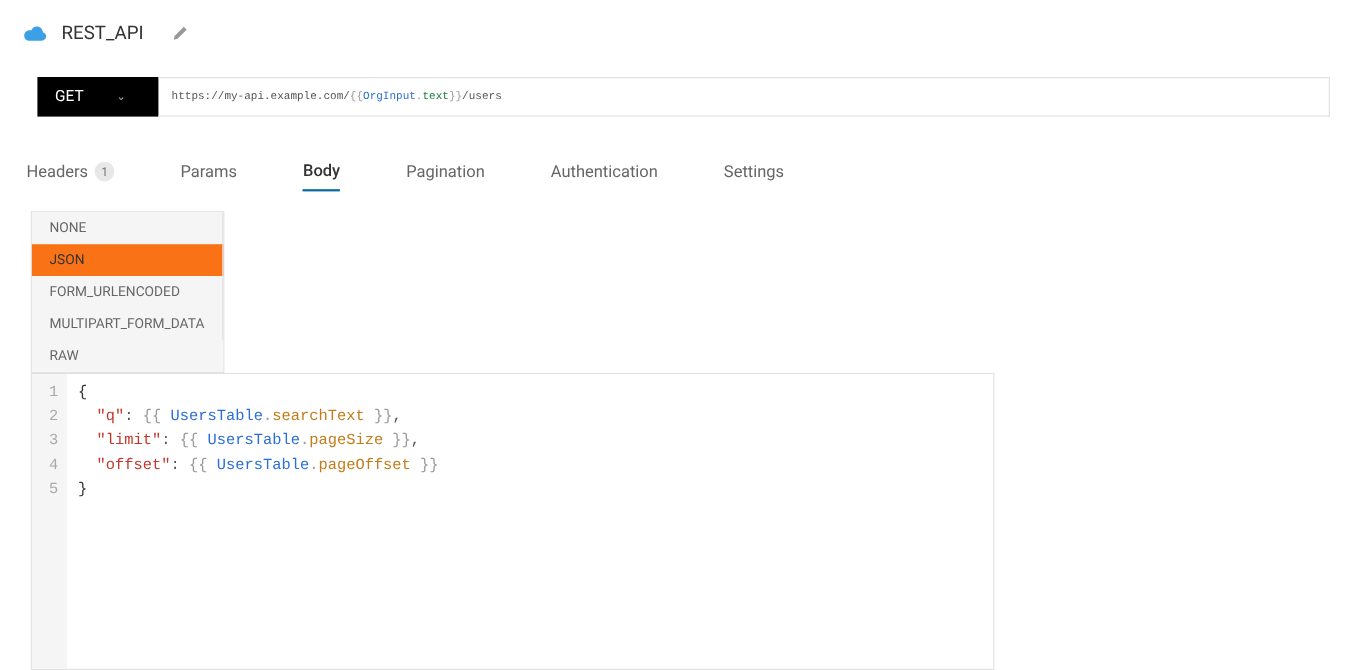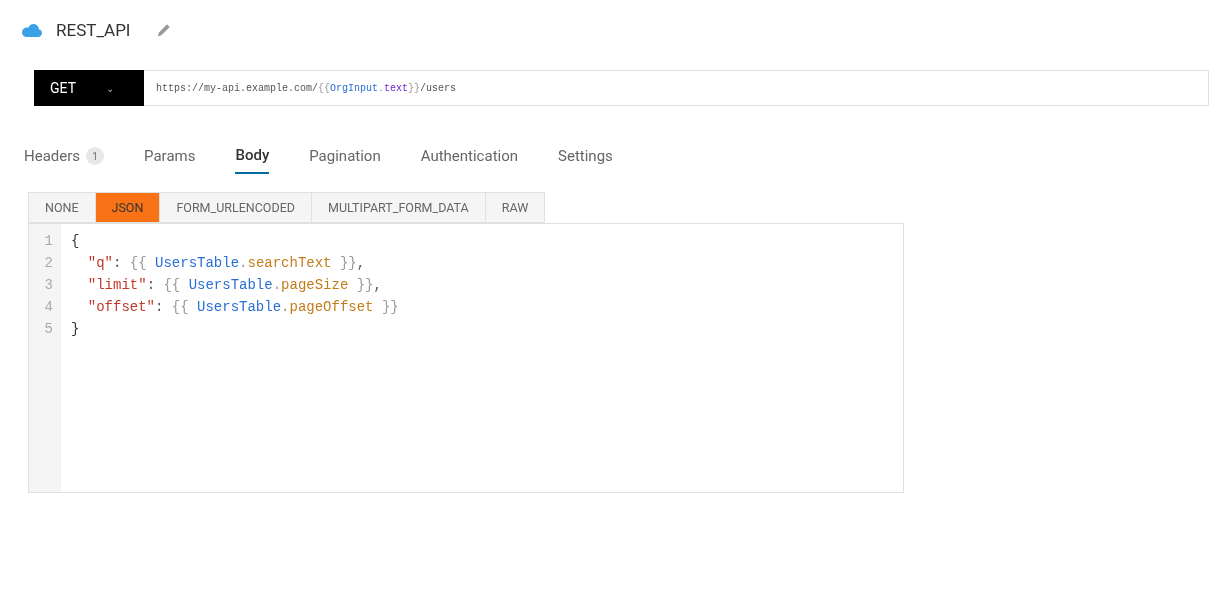--- a/index.html
+++ b/index.html
@@ -64,25 +64,25 @@
       border-left: none;
       padding: 0 12px;
       display: flex;
       align-items: center;
       font-family: "SFMono-Regular", Consolas, "Liberation Mono", Menlo, monospace;
       font-size: 10px;
       color: #555;
     }
     .url-input .mustache { color: #999; }
     .url-input .binding-obj { color: #2a6fd6; }
-    .url-input .binding-prop { color: #6d28d9; }
+    .url-input .binding-prop { color: #15803d; }
     .tabs-row {
       display: flex;
       align-items: center;
-      gap: 40px;
+      gap: 60px;
       margin-bottom: 18px;
       padding: 0 4px;
     }
     .tab {
       font-size: 15px;
       color: #666;
       padding-bottom: 8px;
       cursor: pointer;
       display: flex;
       align-items: center;
@@ -103,20 +103,21 @@
       align-items: center;
       justify-content: center;
       font-size: 11px;
     }
     .body-type-tabs {
       display: flex;
       border: 1px solid #e0e0e0;
       width: fit-content;
       margin-bottom: 0;
       margin-left: 8px;
+      flex-direction: column;
     }
     .body-type-tab {
       padding: 7px 16px;
       font-size: 12.5px;
       color: #666;
       background: #f5f5f5;
       border-right: 1px solid #e0e0e0;
       cursor: pointer;
     }
     .body-type-tab:last-child { border-right: none; }

